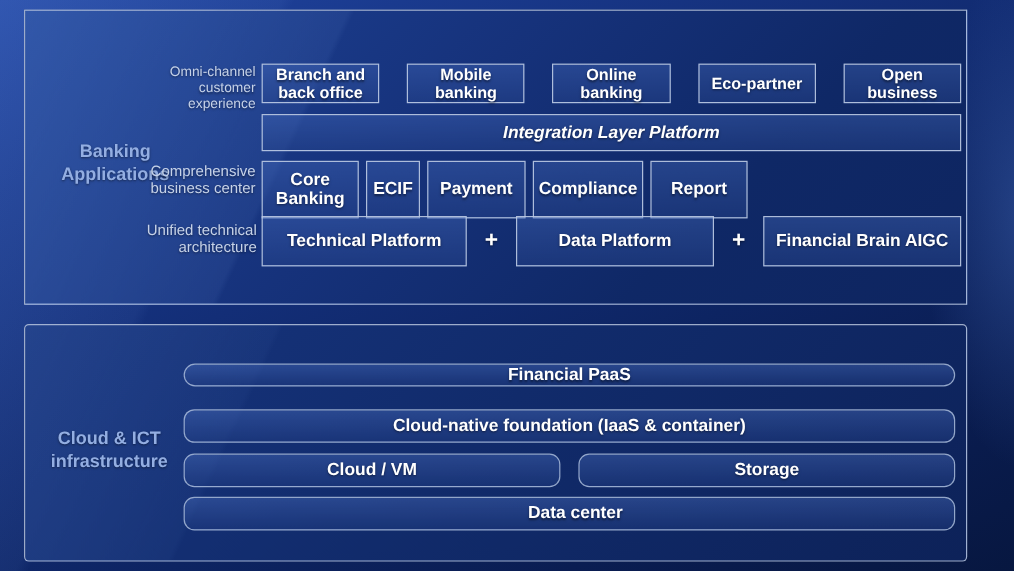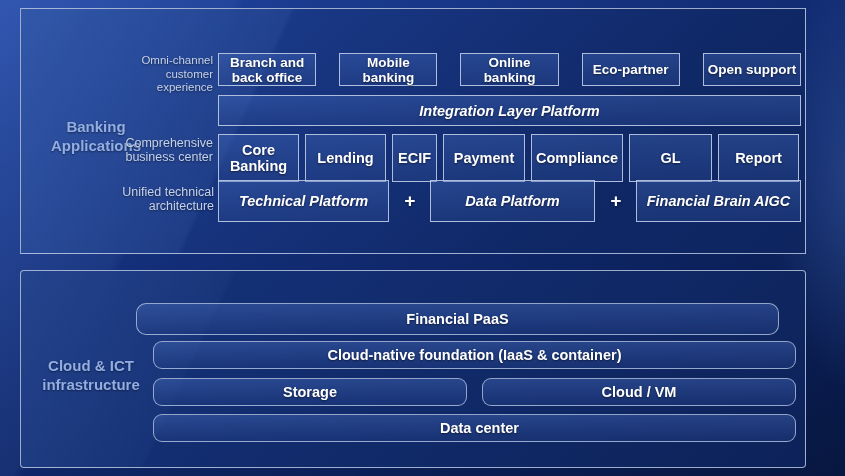--- a/index.html
+++ b/index.html
@@ -80,29 +80,29 @@
     display:flex; align-items:center; justify-content:center;
     color:#ffffff; font-weight:bold; font-size:19px;
     text-shadow:0 1px 2px rgba(0,0,0,0.5);
   }
   
   .row-channels{left:197px; top:44px; width:583px; height:33px; gap:23px;}
   .row-channels .abox{flex:1 1 0; font-size:13.5px; line-height:15px;}
   .bar-integration{position:absolute; left:197px; top:86px; width:583px; height:31px; font-size:14.5px;font-style:italic;}
   .row-business{left:197px; top:125px; width:583px; height:48px; gap:6px;}
   .row-business .abox{font-size:14.5px; line-height:16px;}
-  .row-technical{left:197px; top:171px; width:583px; height:42px;font-style:italic;}
+  .row-technical{left:197px; top:171px; width:583px; height:42px;}
   .row-technical .abox{font-size:14.5px;}
   .label-omni{left:97px; top:45px; width:95px; font-size:11.5px;}
   .label-business{left:75px; top:127px; width:117px; font-size:12.5px; line-height:14px;}
   .label-technical{left:83px; top:176px; width:110px; font-size:12.5px; line-height:14px;}
   .title-banking{left:10px; top:108px; width:130px;}
   
   .title-cloud{left:10px; top:85px; width:120px;}
-  .bar-paas{position:absolute; left:115px; top:32px; width:643px; height:32px;border-radius:10px;}
+  .bar-paas{position:absolute; left:132px; top:32px; width:643px; height:19px;border-radius:10px;}
   .bar-foundation{position:absolute; left:132px; top:70px; width:643px; height:28px;}
   .row-resources{left:132px; top:107px; width:643px; height:28px; gap:15px;}
   .row-resources .rbox{flex:1 1 0;}
   .bar-datacenter{position:absolute; left:132px; top:143px; width:643px; height:28px;padding-left:10px;}
 </style>
 </head>
 <body>
 
 <div class="stage">
 
@@ -113,35 +113,33 @@
     <div class="row-label label-omni">Omni-channel
 customer
 experience</div>
     <div class="row row-channels">
       <div class="abox">Branch and
 back office</div>
       <div class="abox">Mobile
 banking</div>
       <div class="abox">Online banking</div>
       <div class="abox">Eco-partner</div>
-      <div class="abox">Open support</div>
+      <div class="abox">Open business</div>
     </div>
 
     <div class="abox bar-integration">Integration Layer Platform</div>
 
     <div class="row-label label-business">Comprehensive
 business center</div>
     <div class="row row-business">
       <div class="abox" style="flex:0 0 81px">Core
 Banking</div>
-      <div class="abox" style="flex:0 0 81px">Lending</div>
       <div class="abox" style="flex:0 0 45px">ECIF</div>
       <div class="abox" style="flex:0 0 82px">Payment</div>
       <div class="abox" style="flex:0 0 92px">Compliance</div>
-      <div class="abox" style="flex:0 0 83px">GL</div>
       <div class="abox" style="flex:0 0 81px">Report</div>
     </div>
 
     <div class="row-label label-technical">Unified technical
 architecture</div>
     <div class="row row-technical">
       <div class="abox" style="flex:0 0 171px">Technical Platform</div>
       <div class="plus-cell">+</div>
       <div class="abox" style="flex:0 0 165px">Data Platform</div>
       <div class="plus-cell">+</div>
@@ -150,20 +148,20 @@
   </section>
 
   <section class="panel panel-bottom">
     <div class="section-title title-cloud">Cloud &amp; ICT
 infrastructure</div>
 
     <div class="rbox bar-paas">Financial PaaS</div>
     <div class="rbox bar-foundation">Cloud-native foundation (IaaS &amp; container)</div>
 
     <div class="row row-resources">
+      <div class="rbox">Cloud / VM</div>
       <div class="rbox">Storage</div>
-      <div class="rbox">Cloud / VM</div>
     </div>
 
     <div class="rbox bar-datacenter">Data center</div>
   </section>
 
 </div>
 
 </body></html>

